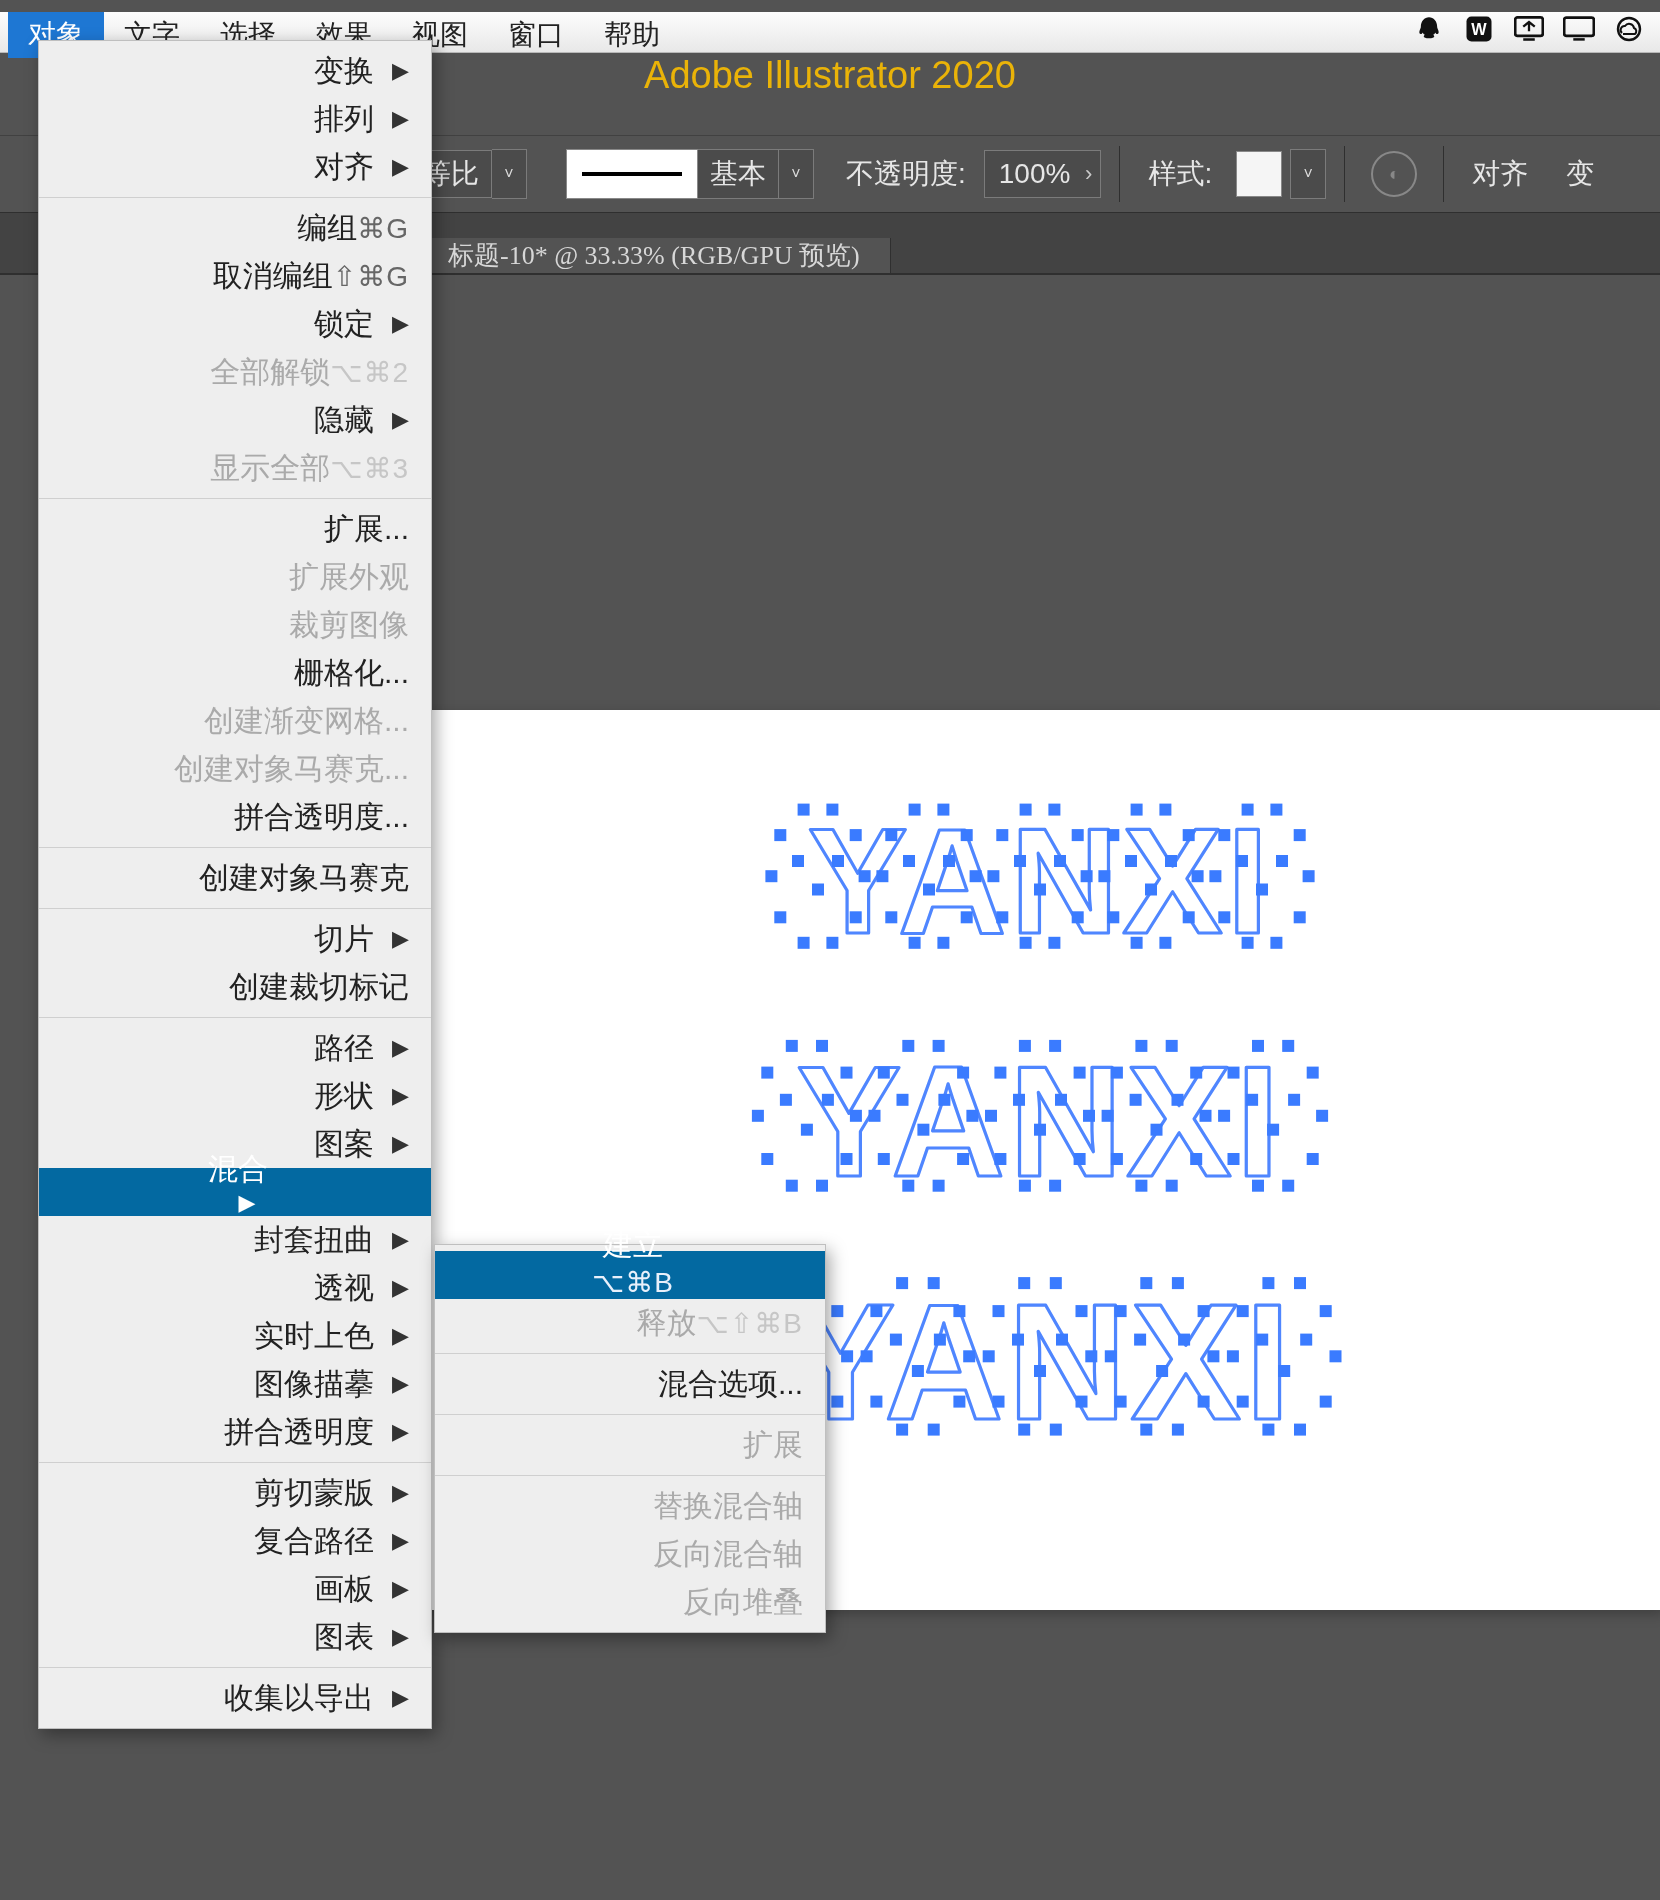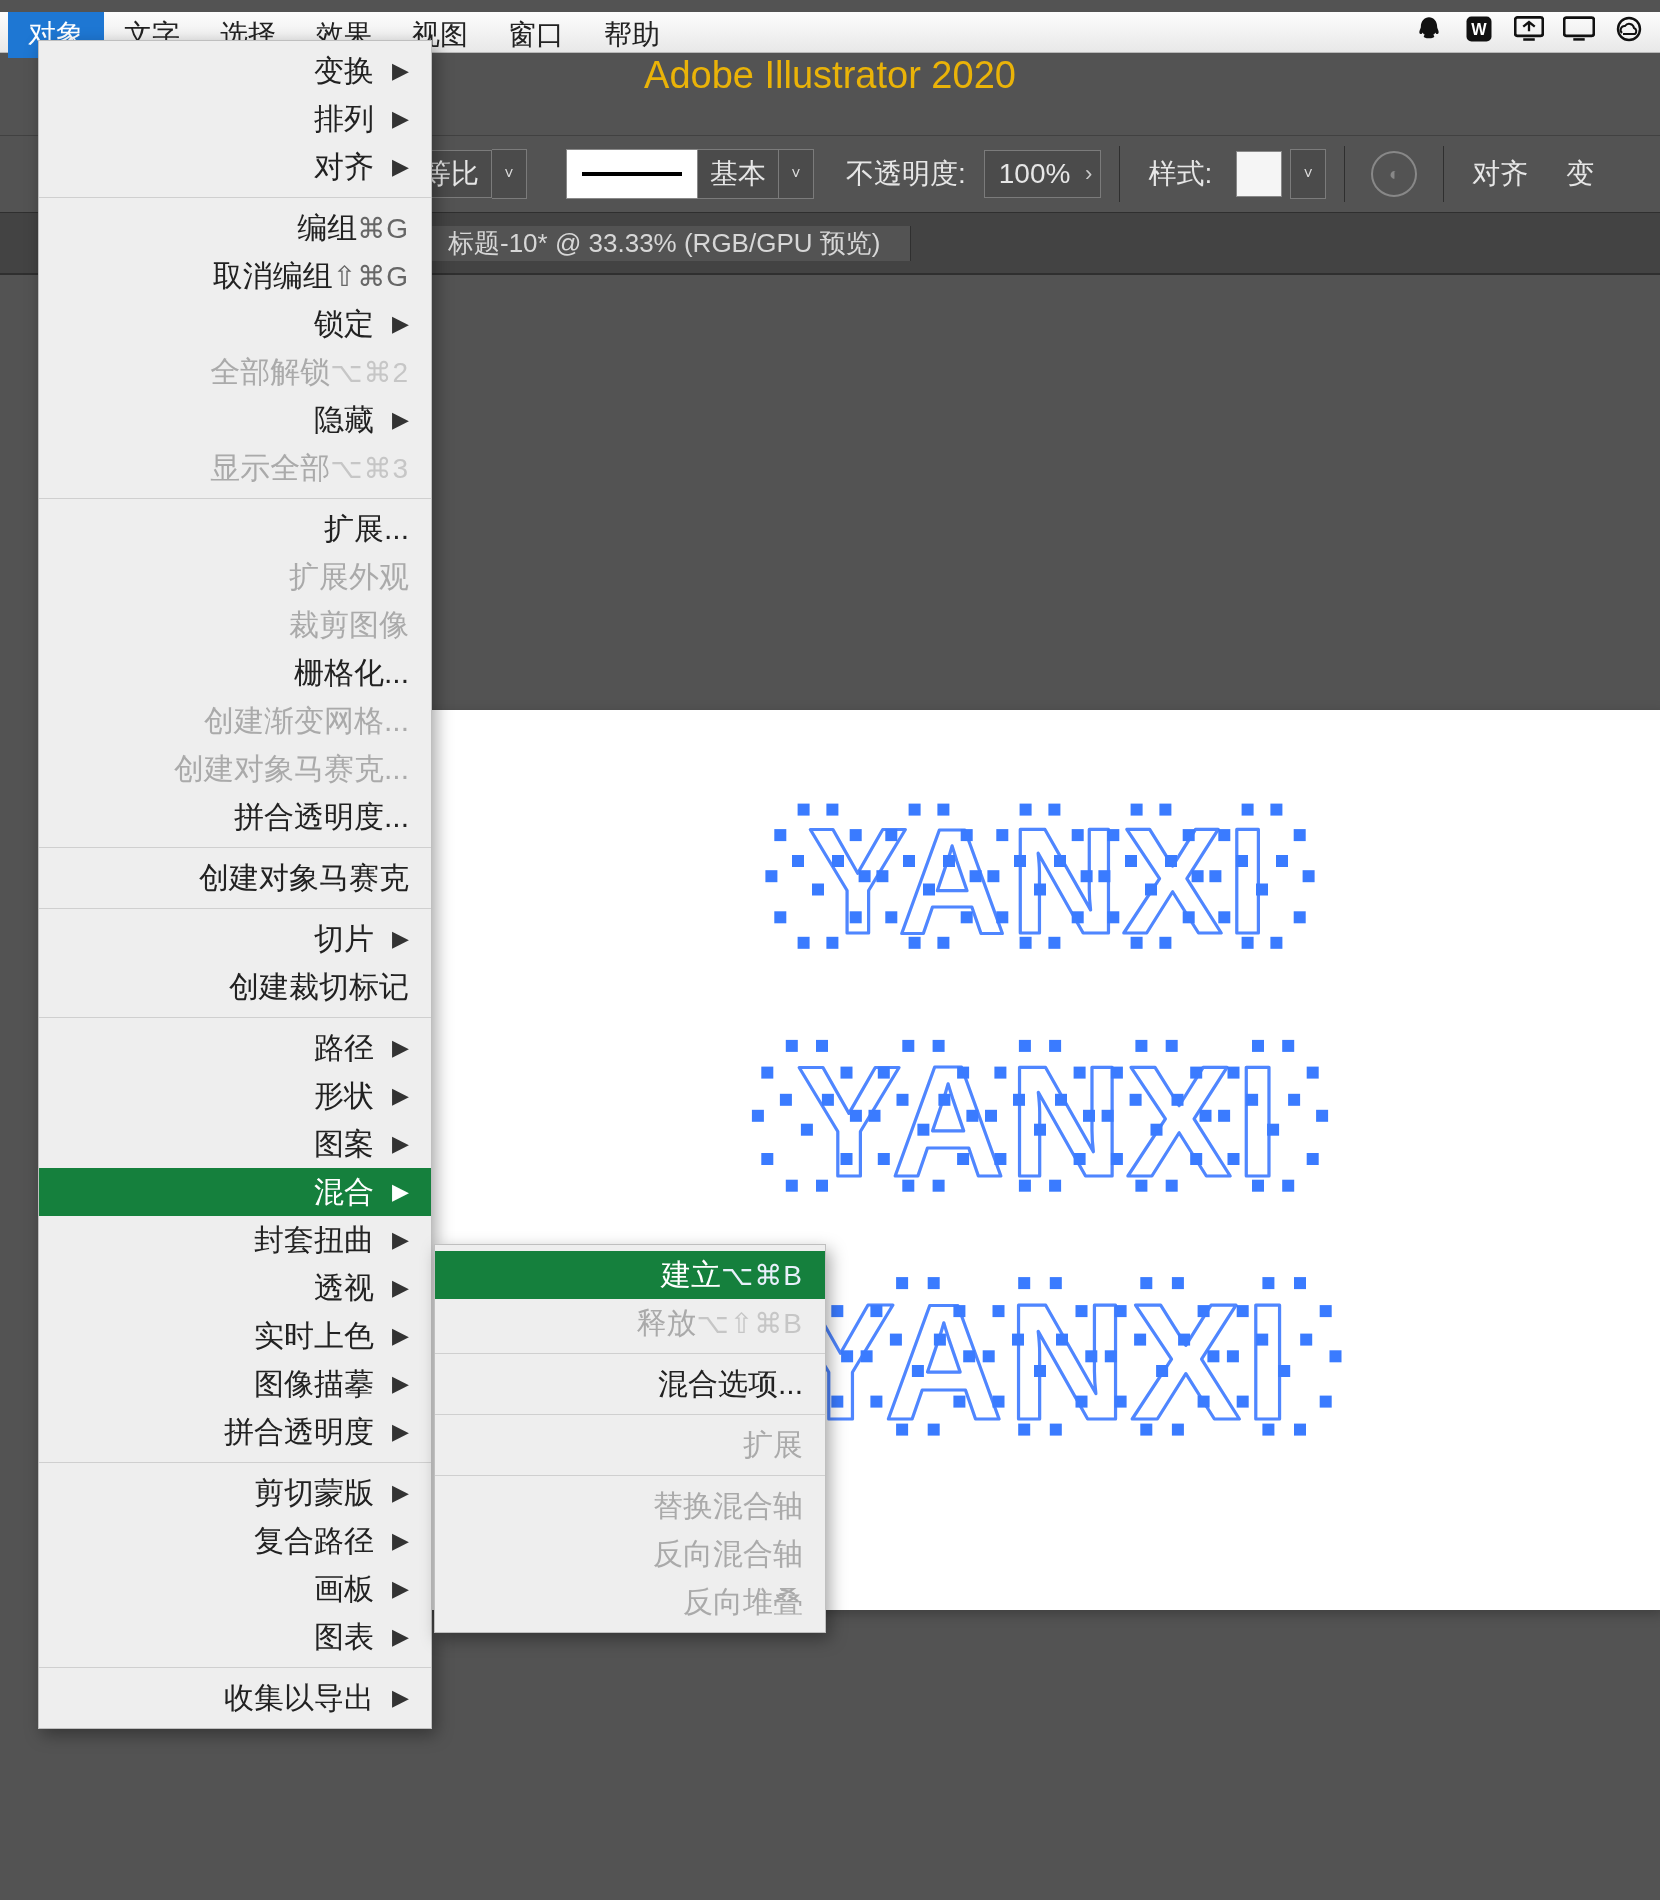--- a/index.html
+++ b/index.html
@@ -173,23 +173,24 @@
   }
 
   
   .doc-tab-row {
     position: absolute;
     top: 213px; left: 0; right: 0;
     height: 60px;
     background: #434343;
     border-bottom: 2px solid #2f2f2f;
     display: flex;
-    align-items: center;
+    align-items: flex-end;
     padding-left: 418px;
     z-index: 5;
+    font-family: Liberation Serif, serif;
   }
   .doc-tab {
     background: #535353;
     color: #d7d7d7;
     padding: 0 30px;
     display: inline-flex;
     align-items: center;
     font-size: 26px;
     border-right: 1px solid #2f2f2f;
   }
@@ -238,22 +239,23 @@
   .menu .row {
     height: 48px;
     padding: 0 22px 0 28px;
     display: flex;
     align-items: center;
     justify-content: flex-end;
     white-space: nowrap;
     position: relative;
   }
   .menu .row.highlight {
-    background: #15803d;
+    background: #0369a1;
     color: #fff;
+    flex-direction: column;
   }
   .menu .row.disabled { color: #aaa; }
   .menu .row .label { flex: 0 0 auto; }
   .menu .row .shortcut {
     font-size: 28px;
     color: #666;
     letter-spacing: 1px;
   }
   .menu .row.highlight .shortcut { color: #e8f0fb; }
   .menu .row.disabled .shortcut { color: #c6c6c6; }

